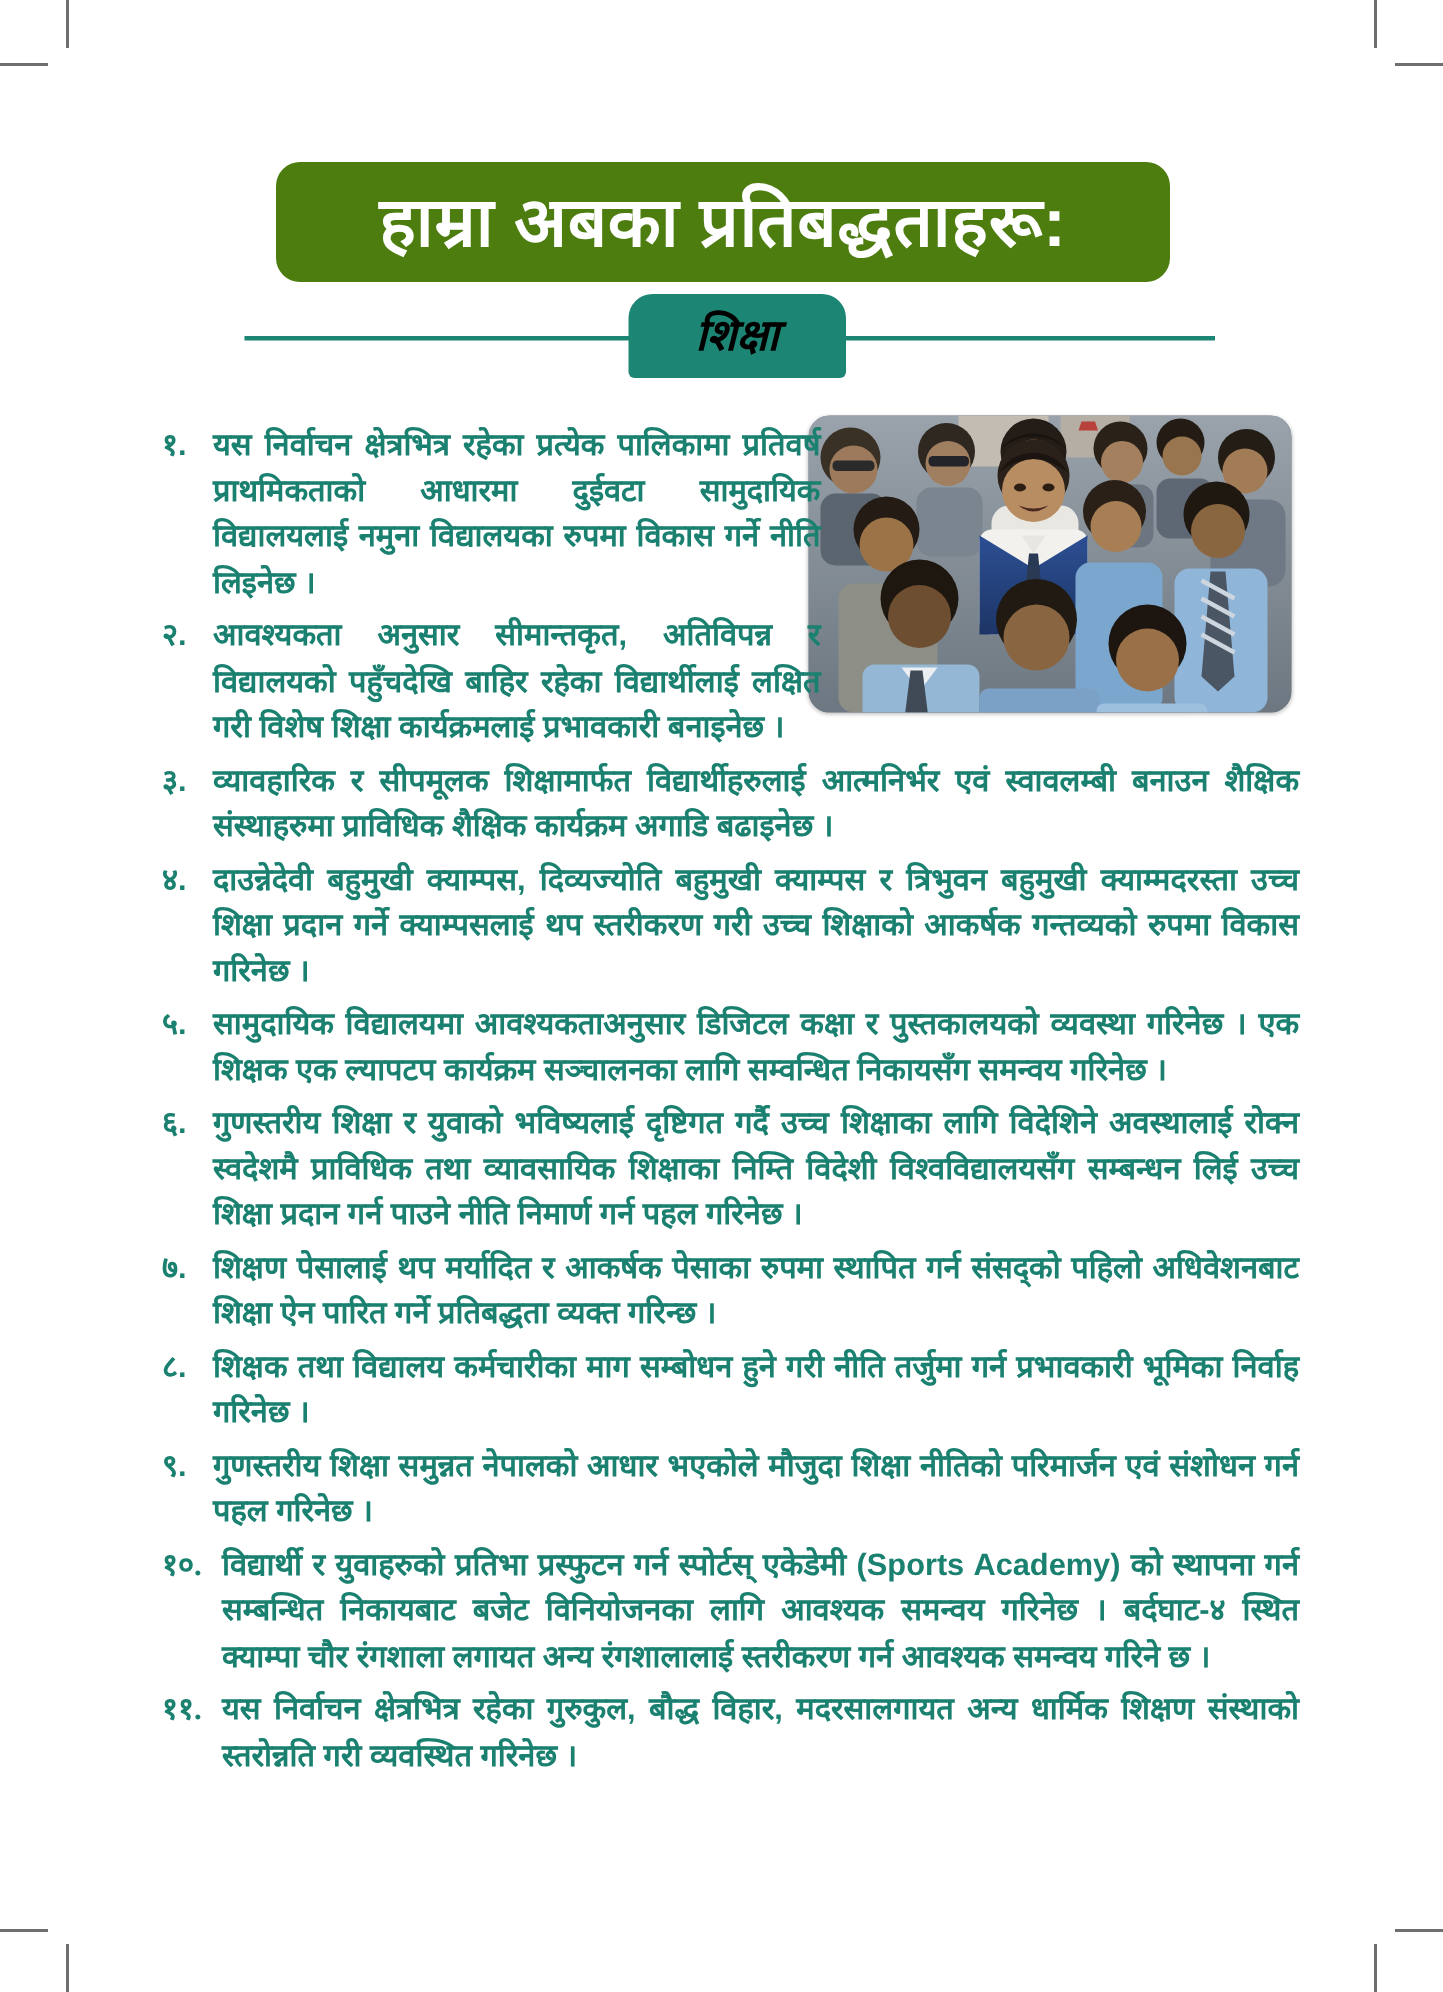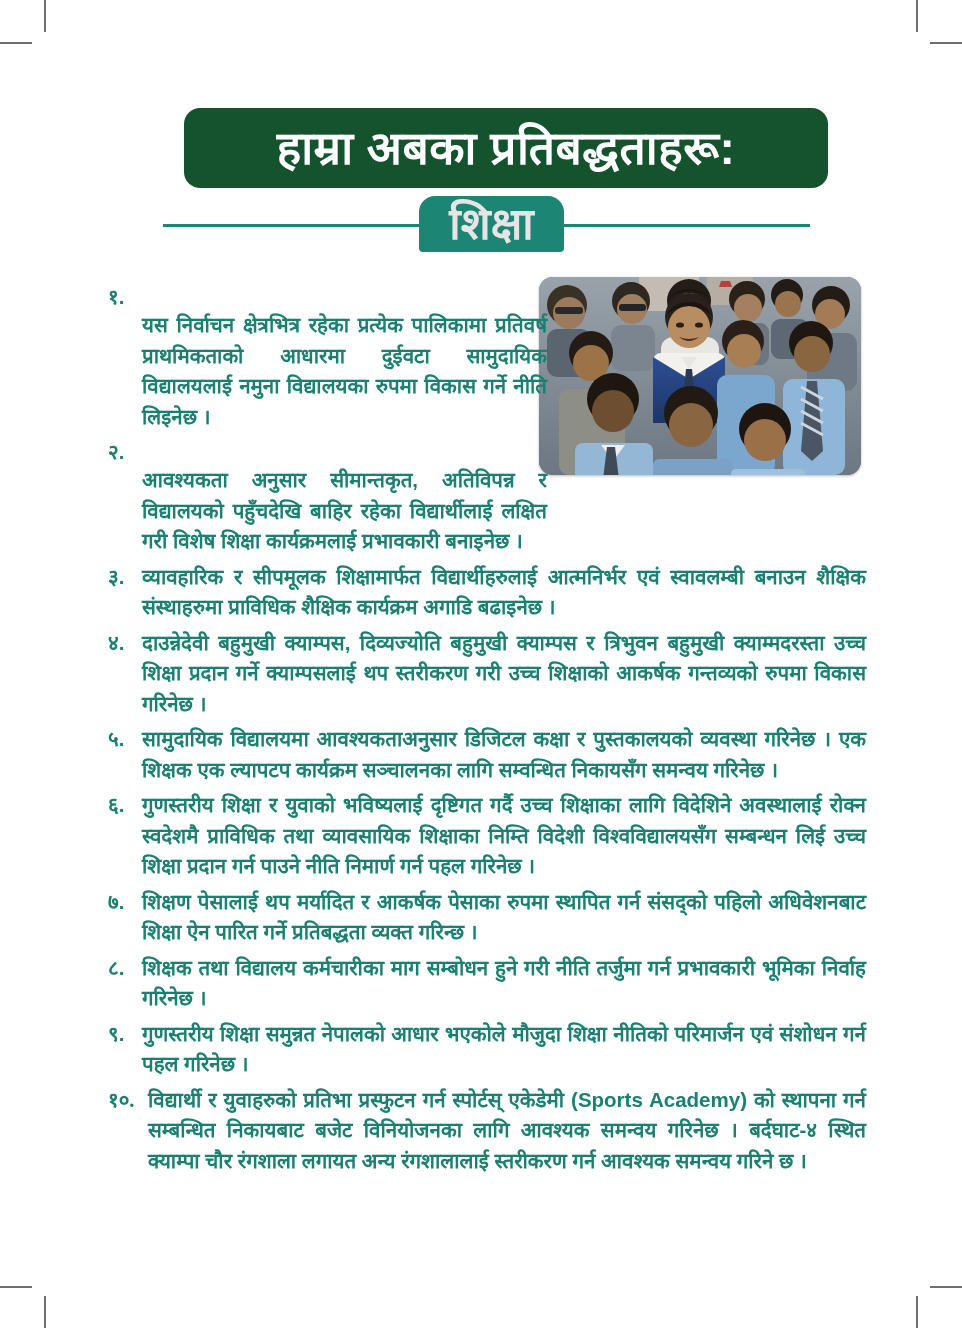--- a/index.html
+++ b/index.html
@@ -31,23 +31,23 @@
   .crop-bl-v { left: 44px;  top: 1296px; }
   .crop-bl-h { left: 0px;   top: 1286px; }
   .crop-br-v { left: 916px; top: 1296px; }
   .crop-br-h { left: 930px; top: 1286px; }
 
   
   .title-banner {
     position: absolute;
     left: 184px;
     top: 108px;
-    width: 644px;
+    width: 596px;
     height: 80px;
-    background: #14532d;
+    background: #4d7c0f;
     border-radius: 16px;
     display: flex;
     align-items: center;
     justify-content: center;
   }
   .title-banner-text {
     color: #ffffff;
     font-size: 46px;
     font-weight: bold;
     letter-spacing: 0.5px;
@@ -71,25 +71,26 @@
     top: 196px;
     width: 145px;
     height: 56px;
     background: #1c8573;
     border-radius: 16px 16px 4px 4px;
     display: flex;
     align-items: center;
     justify-content: center;
   }
   .subtitle-text {
-    color: #e5e5e5;
-    font-size: 44px;
+    color: #000000;
+    font-size: 29px;
     font-weight: bold;
     line-height: 1;
     white-space: nowrap;
+    font-style: italic;
   }
 
   
   .photo {
     position: absolute;
     left: 539px;
     top: 277px;
     width: 322px;
     height: 198px;
     border-radius: 14px;
@@ -126,21 +127,21 @@
     flex: 1 1 auto;
     font-size: 20.5px;
     line-height: 30.5px;
     font-weight: 600;
     color: #1a8070;
     text-align: justify;
     text-align-last: left;
     hyphens: none;
   }
   
-  .item.narrow .item-text { width: 405px; flex: 0 0 405px; margin-top: 28px; }
+  .item.narrow .item-text { width: 405px; flex: 0 0 405px; }
   .item.narrow { width: 445px; }
 </style>
 </head>
 <body>
 
 <div class="page">
 
   <div class="crop v crop-tl-v"></div>
   <div class="crop h crop-tl-h"></div>
   <div class="crop v crop-tr-v"></div>
@@ -309,15 +310,19 @@
     <div class="item">
       <span class="item-num">९.</span>
       <span class="item-text">गुणस्तरीय शिक्षा समुन्नत नेपालको आधार भएकोले मौजुदा शिक्षा नीतिको परिमार्जन एवं संशोधन गर्न पहल गरिनेछ ।</span>
     </div>
 
     <div class="item">
       <span class="item-num wide">१०.</span>
       <span class="item-text">विद्यार्थी र युवाहरुको प्रतिभा प्रस्फुटन गर्न स्पोर्टस् एकेडेमी (Sports Academy) को स्थापना गर्न सम्बन्धित निकायबाट बजेट विनियोजनका लागि आवश्यक समन्वय गरिनेछ । बर्दघाट-४ स्थित क्याम्पा चौर रंगशाला लगायत अन्य रंगशालालाई स्तरीकरण गर्न आवश्यक समन्वय गरिने छ ।</span>
     </div>
 
+    <div class="item">
+      <span class="item-num wide">११.</span>
+      <span class="item-text">यस निर्वाचन क्षेत्रभित्र रहेका गुरुकुल, बौद्ध विहार, मदरसालगायत अन्य धार्मिक शिक्षण संस्थाको स्तरोन्नति गरी व्यवस्थित गरिनेछ ।</span>
+    </div>
 
   </div>
 </div>
 
 </body></html>

